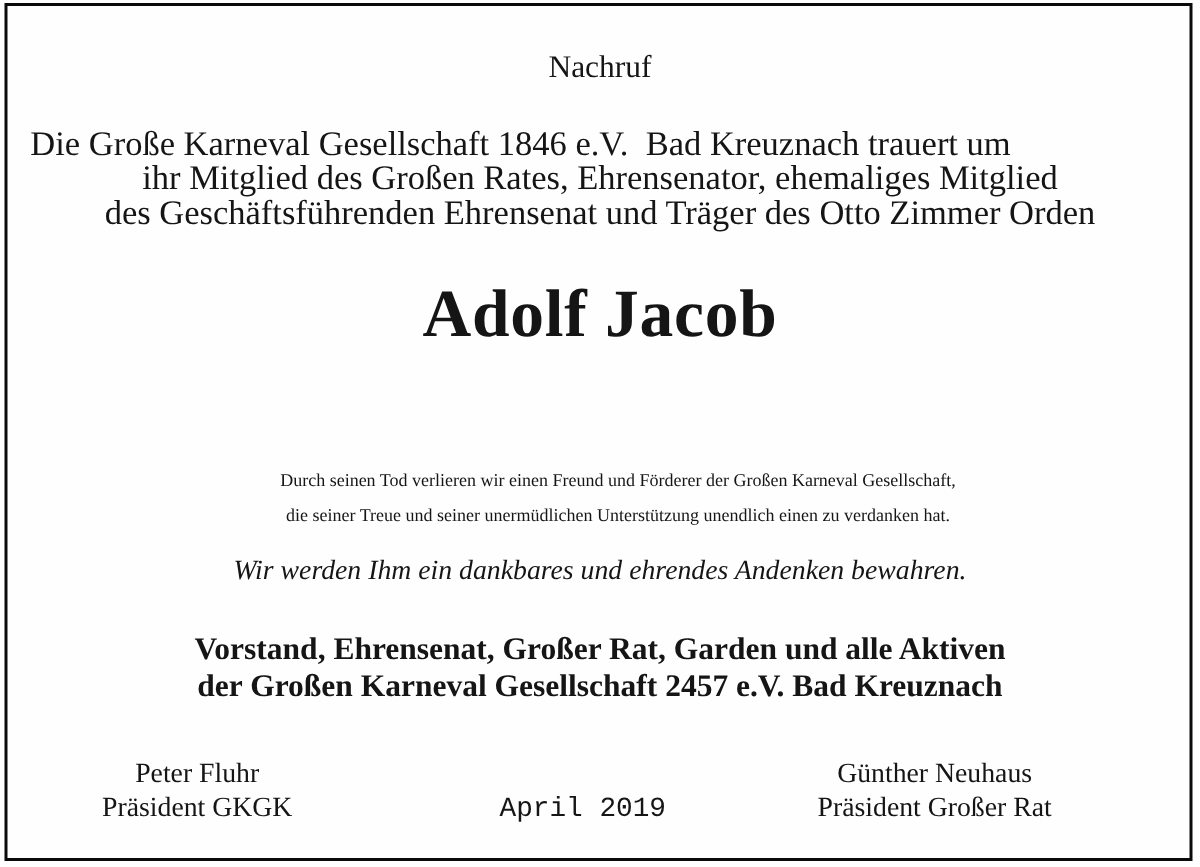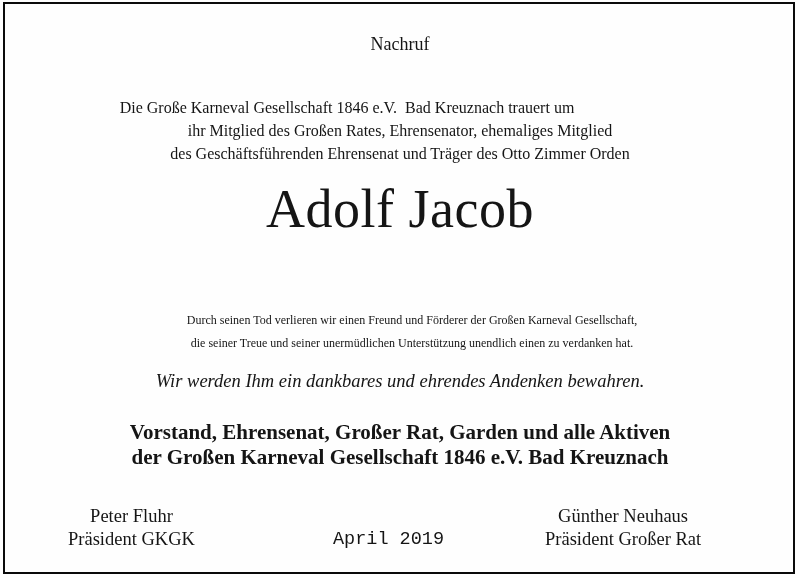--- a/index.html
+++ b/index.html
@@ -26,38 +26,38 @@
     pointer-events: none;
   }
   .block {
     position: absolute;
     left: 0;
     width: 100%;
     text-align: center;
   }
   .heading-nachruf {
     top: 33px;
-    font-size: 18px;
+    font-size: 21px;
     line-height: 23px;
   }
   .intro {
-    top: 96px;
-    font-size: 16px;
+    top: 84px;
+    font-size: 23px;
     line-height: 23px;
   }
   .intro .line { display: block; }
   .intro .line-offset-left {
     position: relative;
     left: -53px;
   }
   .deceased-name {
     top: 179px;
-    font-size: 54px;
+    font-size: 45px;
     line-height: 60px;
-    font-weight: normal;
+    font-weight: bold;
     letter-spacing: 0.5px;
   }
   .tribute {
     top: 309px;
     font-size: 12px;
     line-height: 23px;
     padding-left: 12px;
   }
   .tribute .line { display: block; }
   .remembrance {
@@ -104,21 +104,21 @@
 
   <div class="block tribute">
     <span class="line">Durch seinen Tod verlieren wir einen Freund und Förderer der Großen Karneval Gesellschaft,</span>
     <span class="line">die seiner Treue und seiner unermüdlichen Unterstützung unendlich einen zu verdanken hat.</span>
   </div>
 
   <div class="block remembrance">Wir werden Ihm ein dankbares und ehrendes Andenken bewahren.</div>
 
   <div class="block org-lines">
     <span class="line">Vorstand, Ehrensenat, Großer Rat, Garden und alle Aktiven</span>
-    <span class="line">der Großen Karneval Gesellschaft 1846 e.V. Bad Kreuznach</span>
+    <span class="line">der Großen Karneval Gesellschaft 2457 e.V. Bad Kreuznach</span>
   </div>
 
   <div class="sig sig-left">
     <span class="line">Peter Fluhr</span>
     <span class="line">Präsident GKGK</span>
   </div>
 
   <div class="sig sig-date">April 2019</div>
 
   <div class="sig sig-right">

